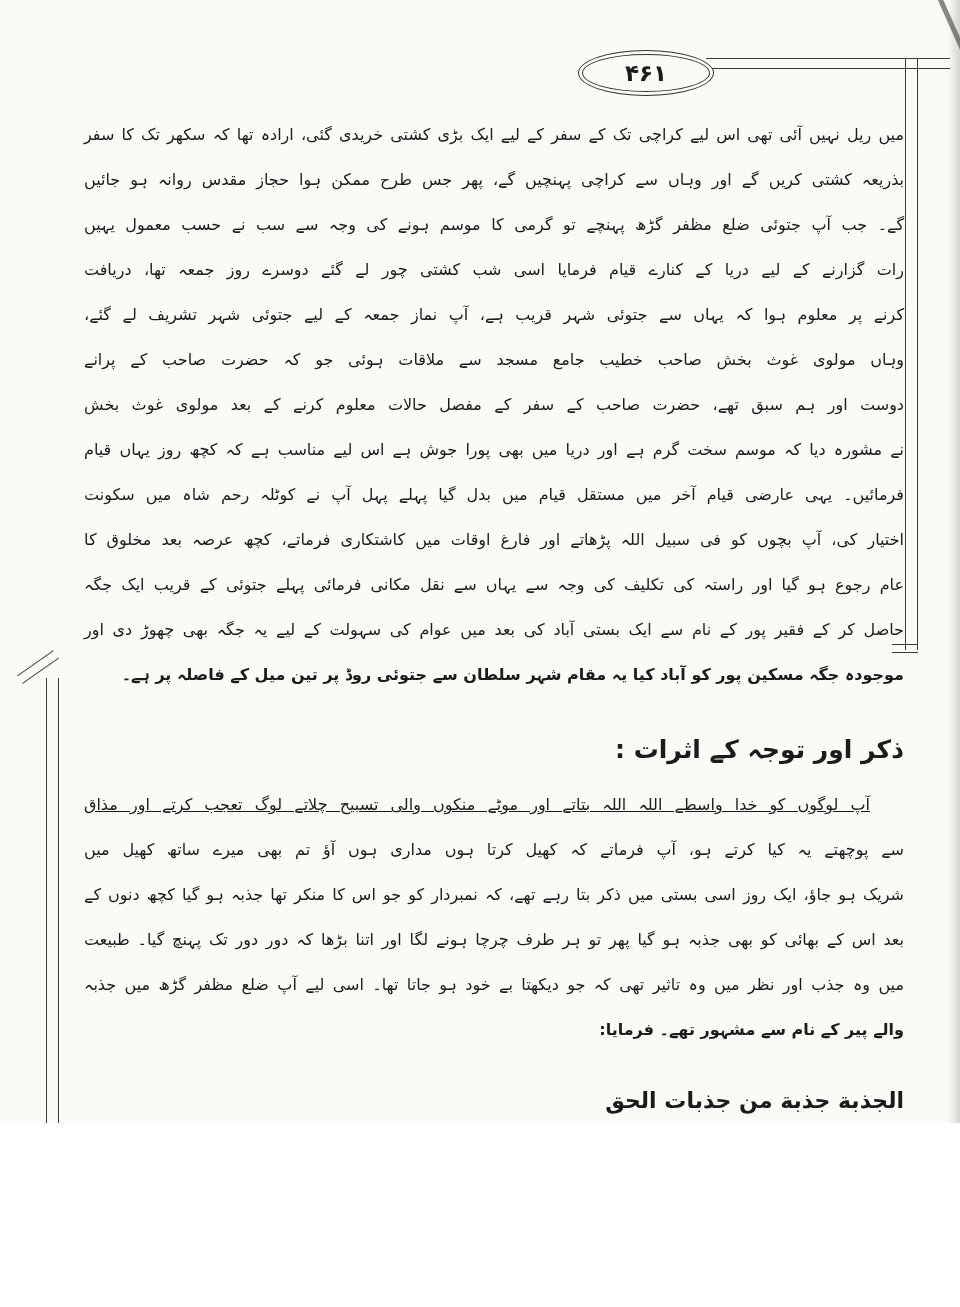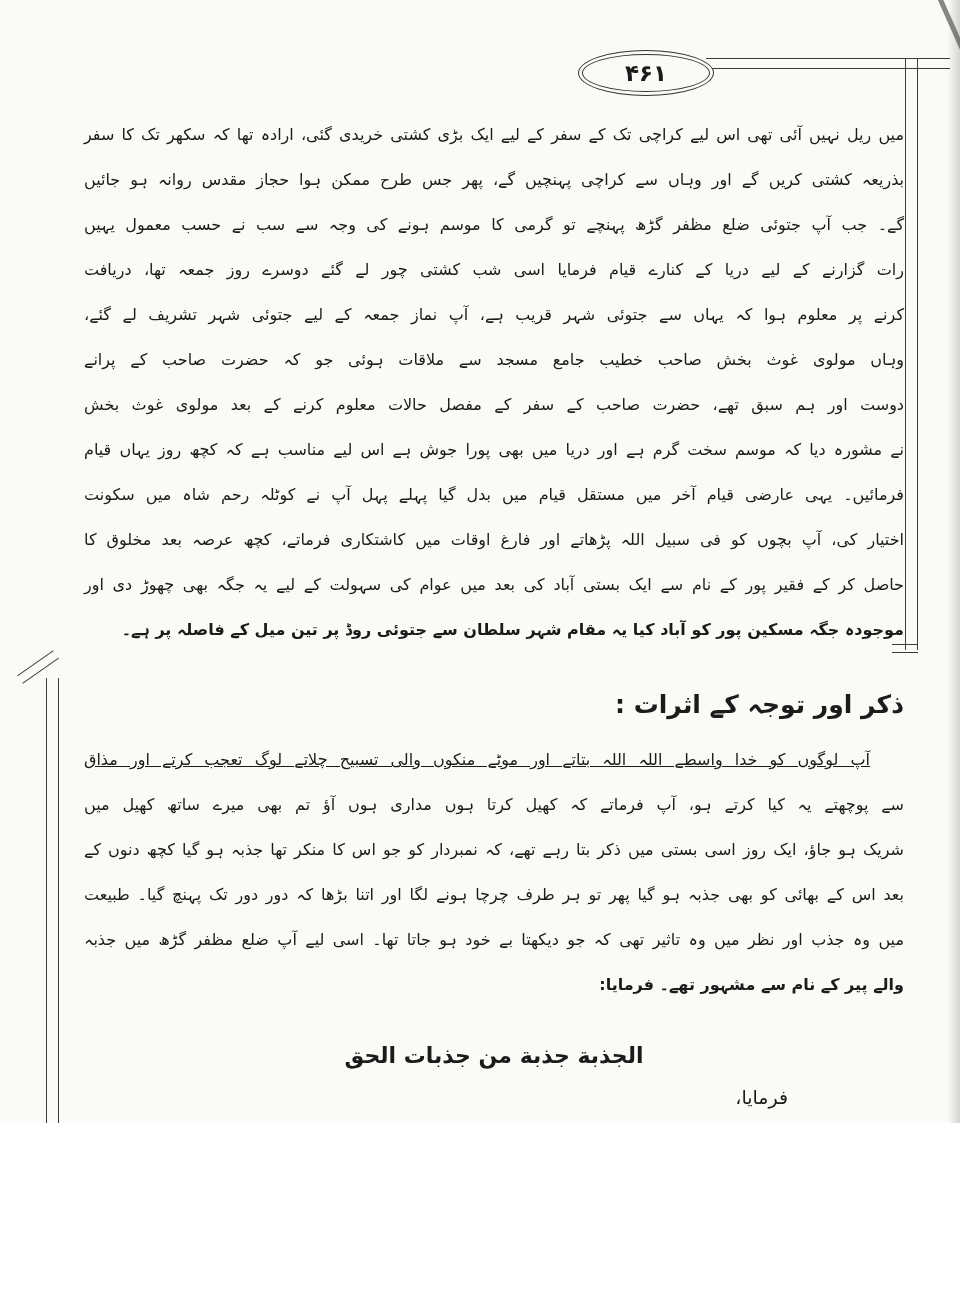--- a/index.html
+++ b/index.html
@@ -59,21 +59,21 @@
     text-align:justify;
     text-align-last:justify;
   }
   .line.last { text-align-last:right;font-weight:bold; }
   .indent-first .line:first-child { padding-right:34px;text-decoration:underline; }
   .heading {
     font-size:25px; font-weight:bold;
     margin:38px 0 18px; text-align:right;
   }
   .arabic-line {
-    text-align:center; font-weight:bold; font-size:22px;
+    text-align:right; font-weight:bold; font-size:22px;
     margin-top:36px;
   }
   .farmaya {
     text-align:right; padding-left:0; padding-right:116px;
     font-size:19px; margin-top:18px;
   }
   .closing-quote {
     text-align:center; font-size:19px; font-weight:bold;
     margin-top:24px;
   }
@@ -107,20 +107,21 @@
         <div class="line">میں ریل نہیں آئی تھی اس لیے کراچی تک کے سفر کے لیے ایک بڑی کشتی خریدی گئی، ارادہ تھا کہ سکھر تک کا سفر</div>
         <div class="line">بذریعہ کشتی کریں گے اور وہاں سے کراچی پہنچیں گے، پھر جس طرح ممکن ہوا حجاز مقدس روانہ ہو جائیں</div>
         <div class="line">گے۔ جب آپ جتوئی ضلع مظفر گڑھ پہنچے تو گرمی کا موسم ہونے کی وجہ سے سب نے حسب معمول یہیں</div>
         <div class="line">رات گزارنے کے لیے دریا کے کنارے قیام فرمایا اسی شب کشتی چور لے گئے دوسرے روز جمعہ تھا، دریافت</div>
         <div class="line">کرنے پر معلوم ہوا کہ یہاں سے جتوئی شہر قریب ہے، آپ نماز جمعہ کے لیے جتوئی شہر تشریف لے گئے،</div>
         <div class="line">وہاں مولوی غوث بخش صاحب خطیب جامع مسجد سے ملاقات ہوئی جو کہ حضرت صاحب کے پرانے</div>
         <div class="line">دوست اور ہم سبق تھے، حضرت صاحب کے سفر کے مفصل حالات معلوم کرنے کے بعد مولوی غوث بخش</div>
         <div class="line">نے مشورہ دیا کہ موسم سخت گرم ہے اور دریا میں بھی پورا جوش ہے اس لیے مناسب ہے کہ کچھ روز یہاں قیام</div>
         <div class="line">فرمائیں۔ یہی عارضی قیام آخر میں مستقل قیام میں بدل گیا پہلے پہل آپ نے کوٹلہ رحم شاہ میں سکونت</div>
         <div class="line">اختیار کی، آپ بچوں کو فی سبیل اللہ پڑھاتے اور فارغ اوقات میں کاشتکاری فرماتے، کچھ عرصہ بعد مخلوق کا</div>
+        <div class="line">عام رجوع ہو گیا اور راستہ کی تکلیف کی وجہ سے یہاں سے نقل مکانی فرمائی پہلے جتوئی کے قریب ایک جگہ</div>
         <div class="line">حاصل کر کے فقیر پور کے نام سے ایک بستی آباد کی بعد میں عوام کی سہولت کے لیے یہ جگہ بھی چھوڑ دی اور</div>
         <div class="line last">موجودہ جگہ مسکین پور کو آباد کیا یہ مقام شہر سلطان سے جتوئی روڈ پر تین میل کے فاصلہ پر ہے۔</div>
       </div>
     <div class="heading">ذکر اور توجہ کے اثرات :</div>
     <div class="para indent-first">
         <div class="line">آپ لوگوں کو خدا واسطے اللہ اللہ بتاتے اور موٹے منکوں والی تسبیح چلاتے لوگ تعجب کرتے اور مذاق</div>
         <div class="line">سے پوچھتے یہ کیا کرتے ہو، آپ فرماتے کہ کھیل کرتا ہوں مداری ہوں آؤ تم بھی میرے ساتھ کھیل میں</div>
         <div class="line">شریک ہو جاؤ، ایک روز اسی بستی میں ذکر بتا رہے تھے، کہ نمبردار کو جو اس کا منکر تھا جذبہ ہو گیا کچھ دنوں کے</div>
         <div class="line">بعد اس کے بھائی کو بھی جذبہ ہو گیا پھر تو ہر طرف چرچا ہونے لگا اور اتنا بڑھا کہ دور دور تک پہنچ گیا۔ طبیعت</div>
         <div class="line">میں وہ جذب اور نظر میں وہ تاثیر تھی کہ جو دیکھتا بے خود ہو جاتا تھا۔ اسی لیے آپ ضلع مظفر گڑھ میں جذبہ</div>

